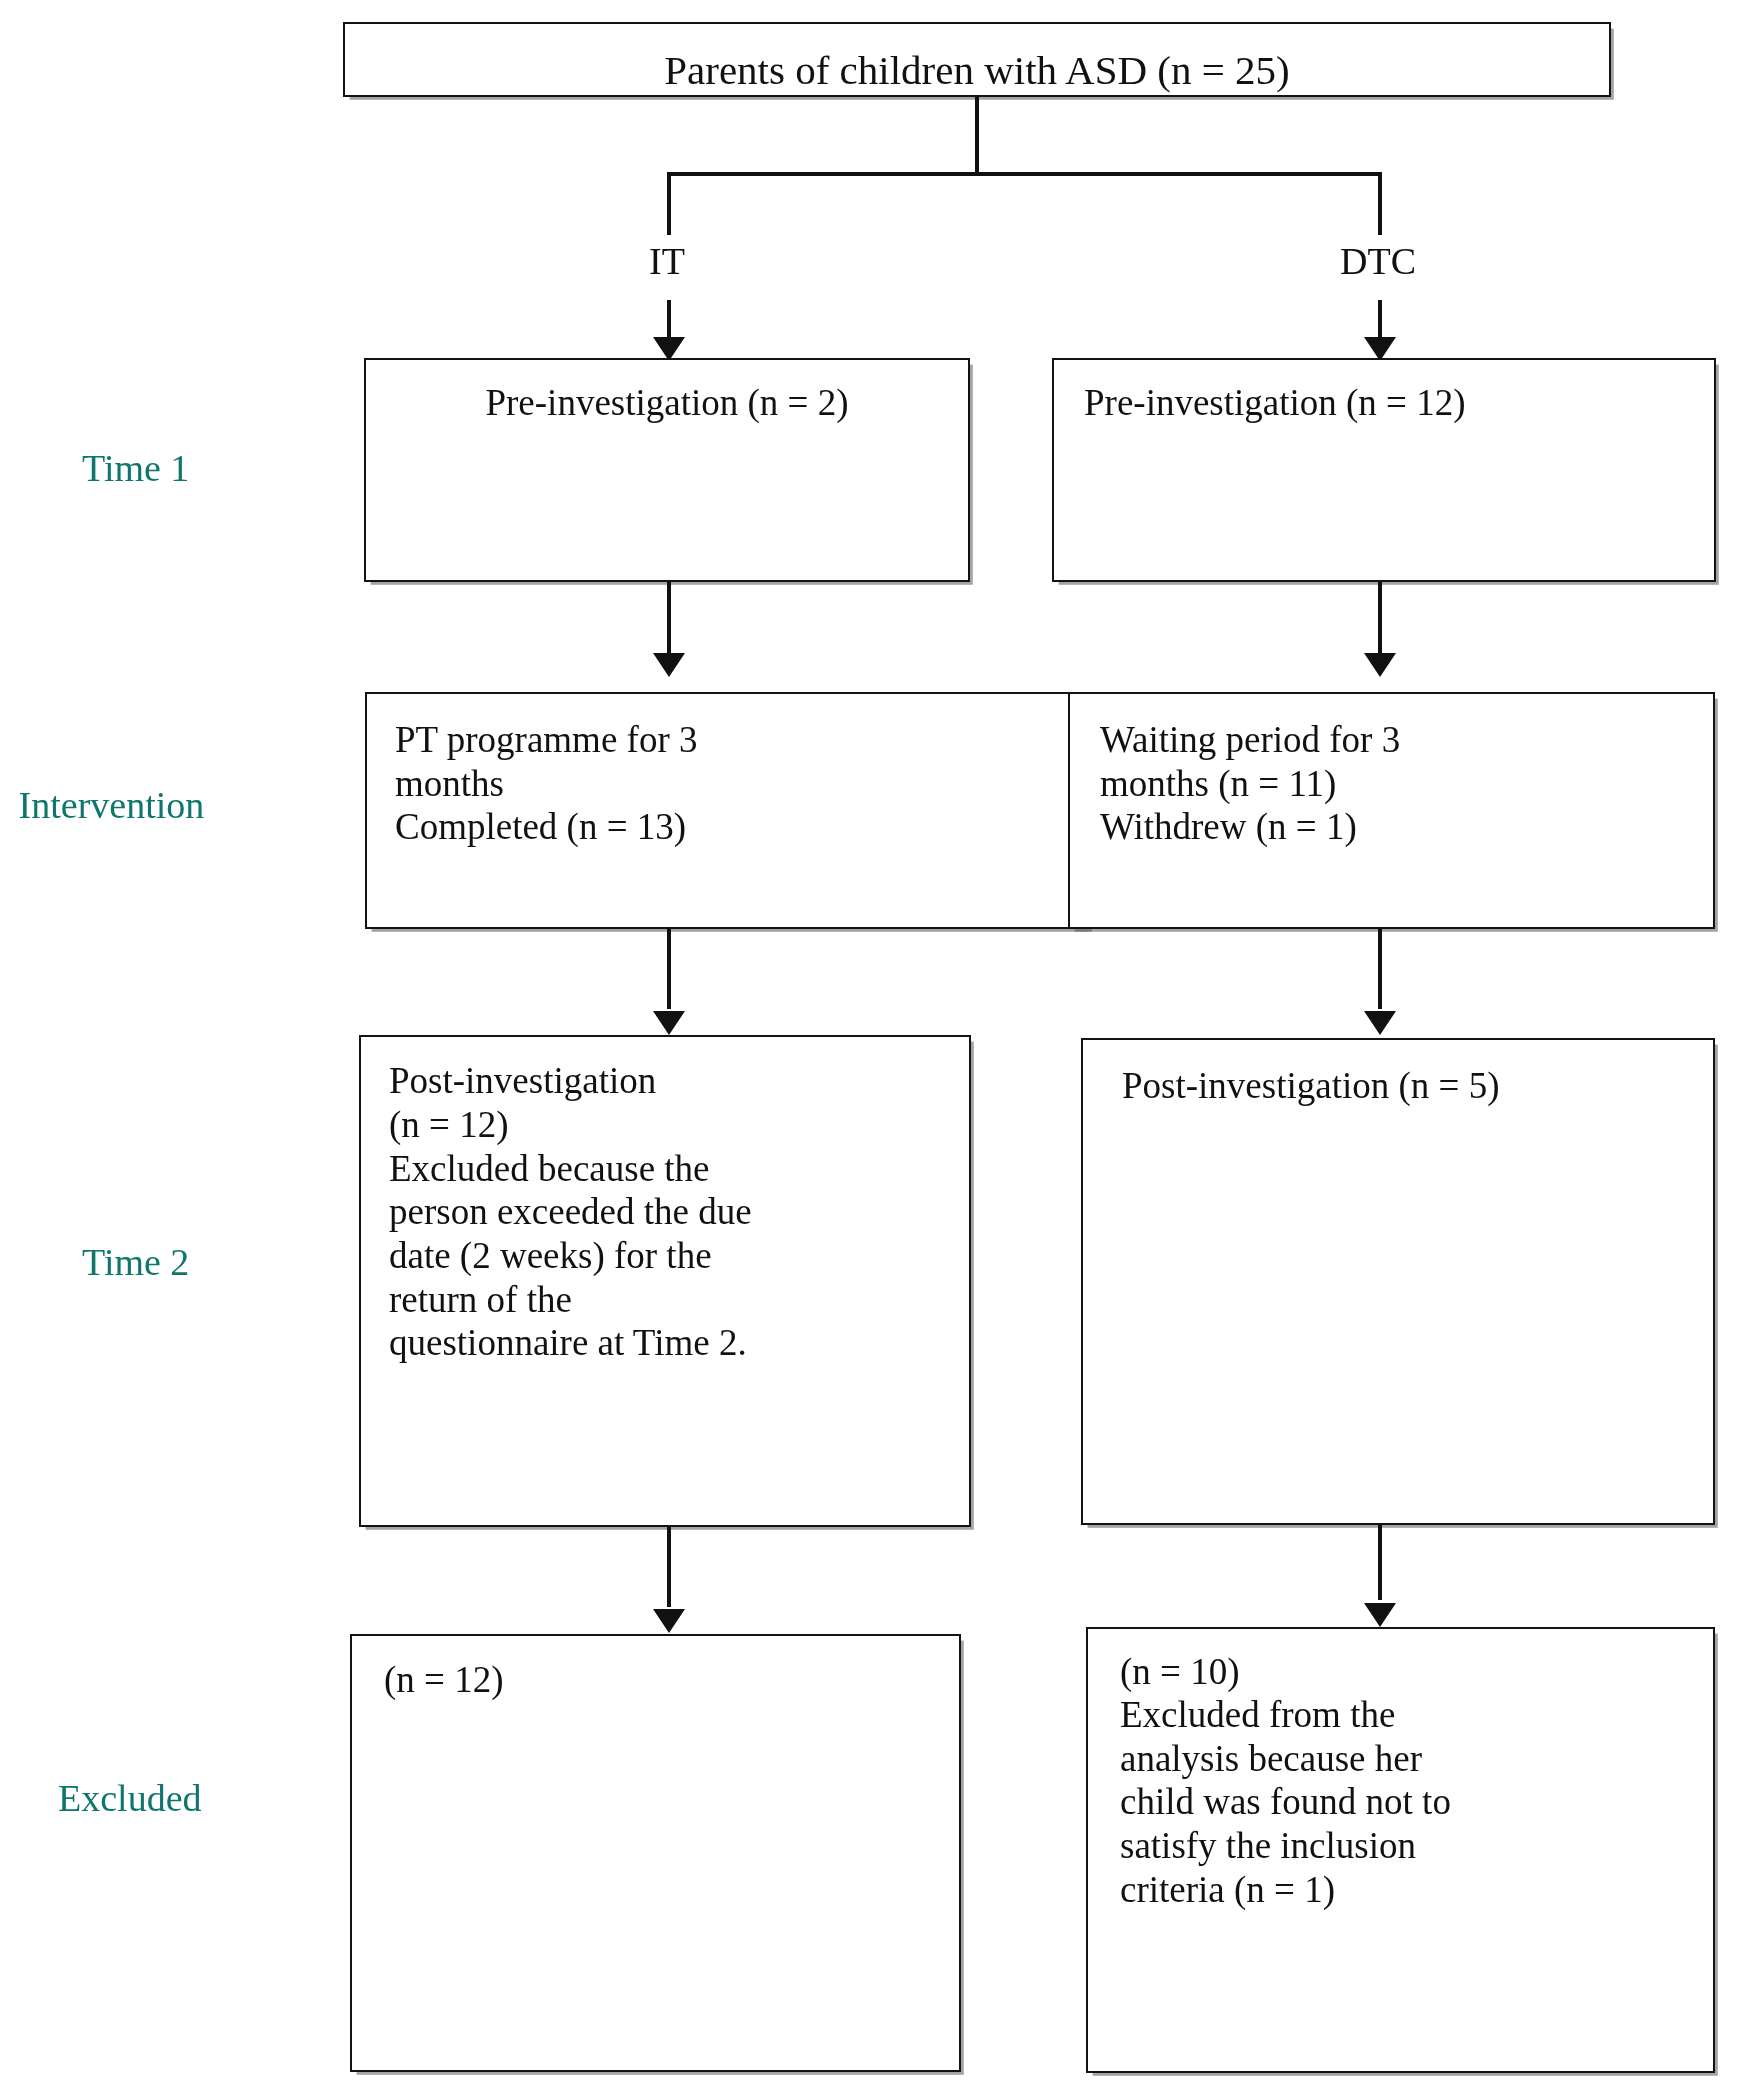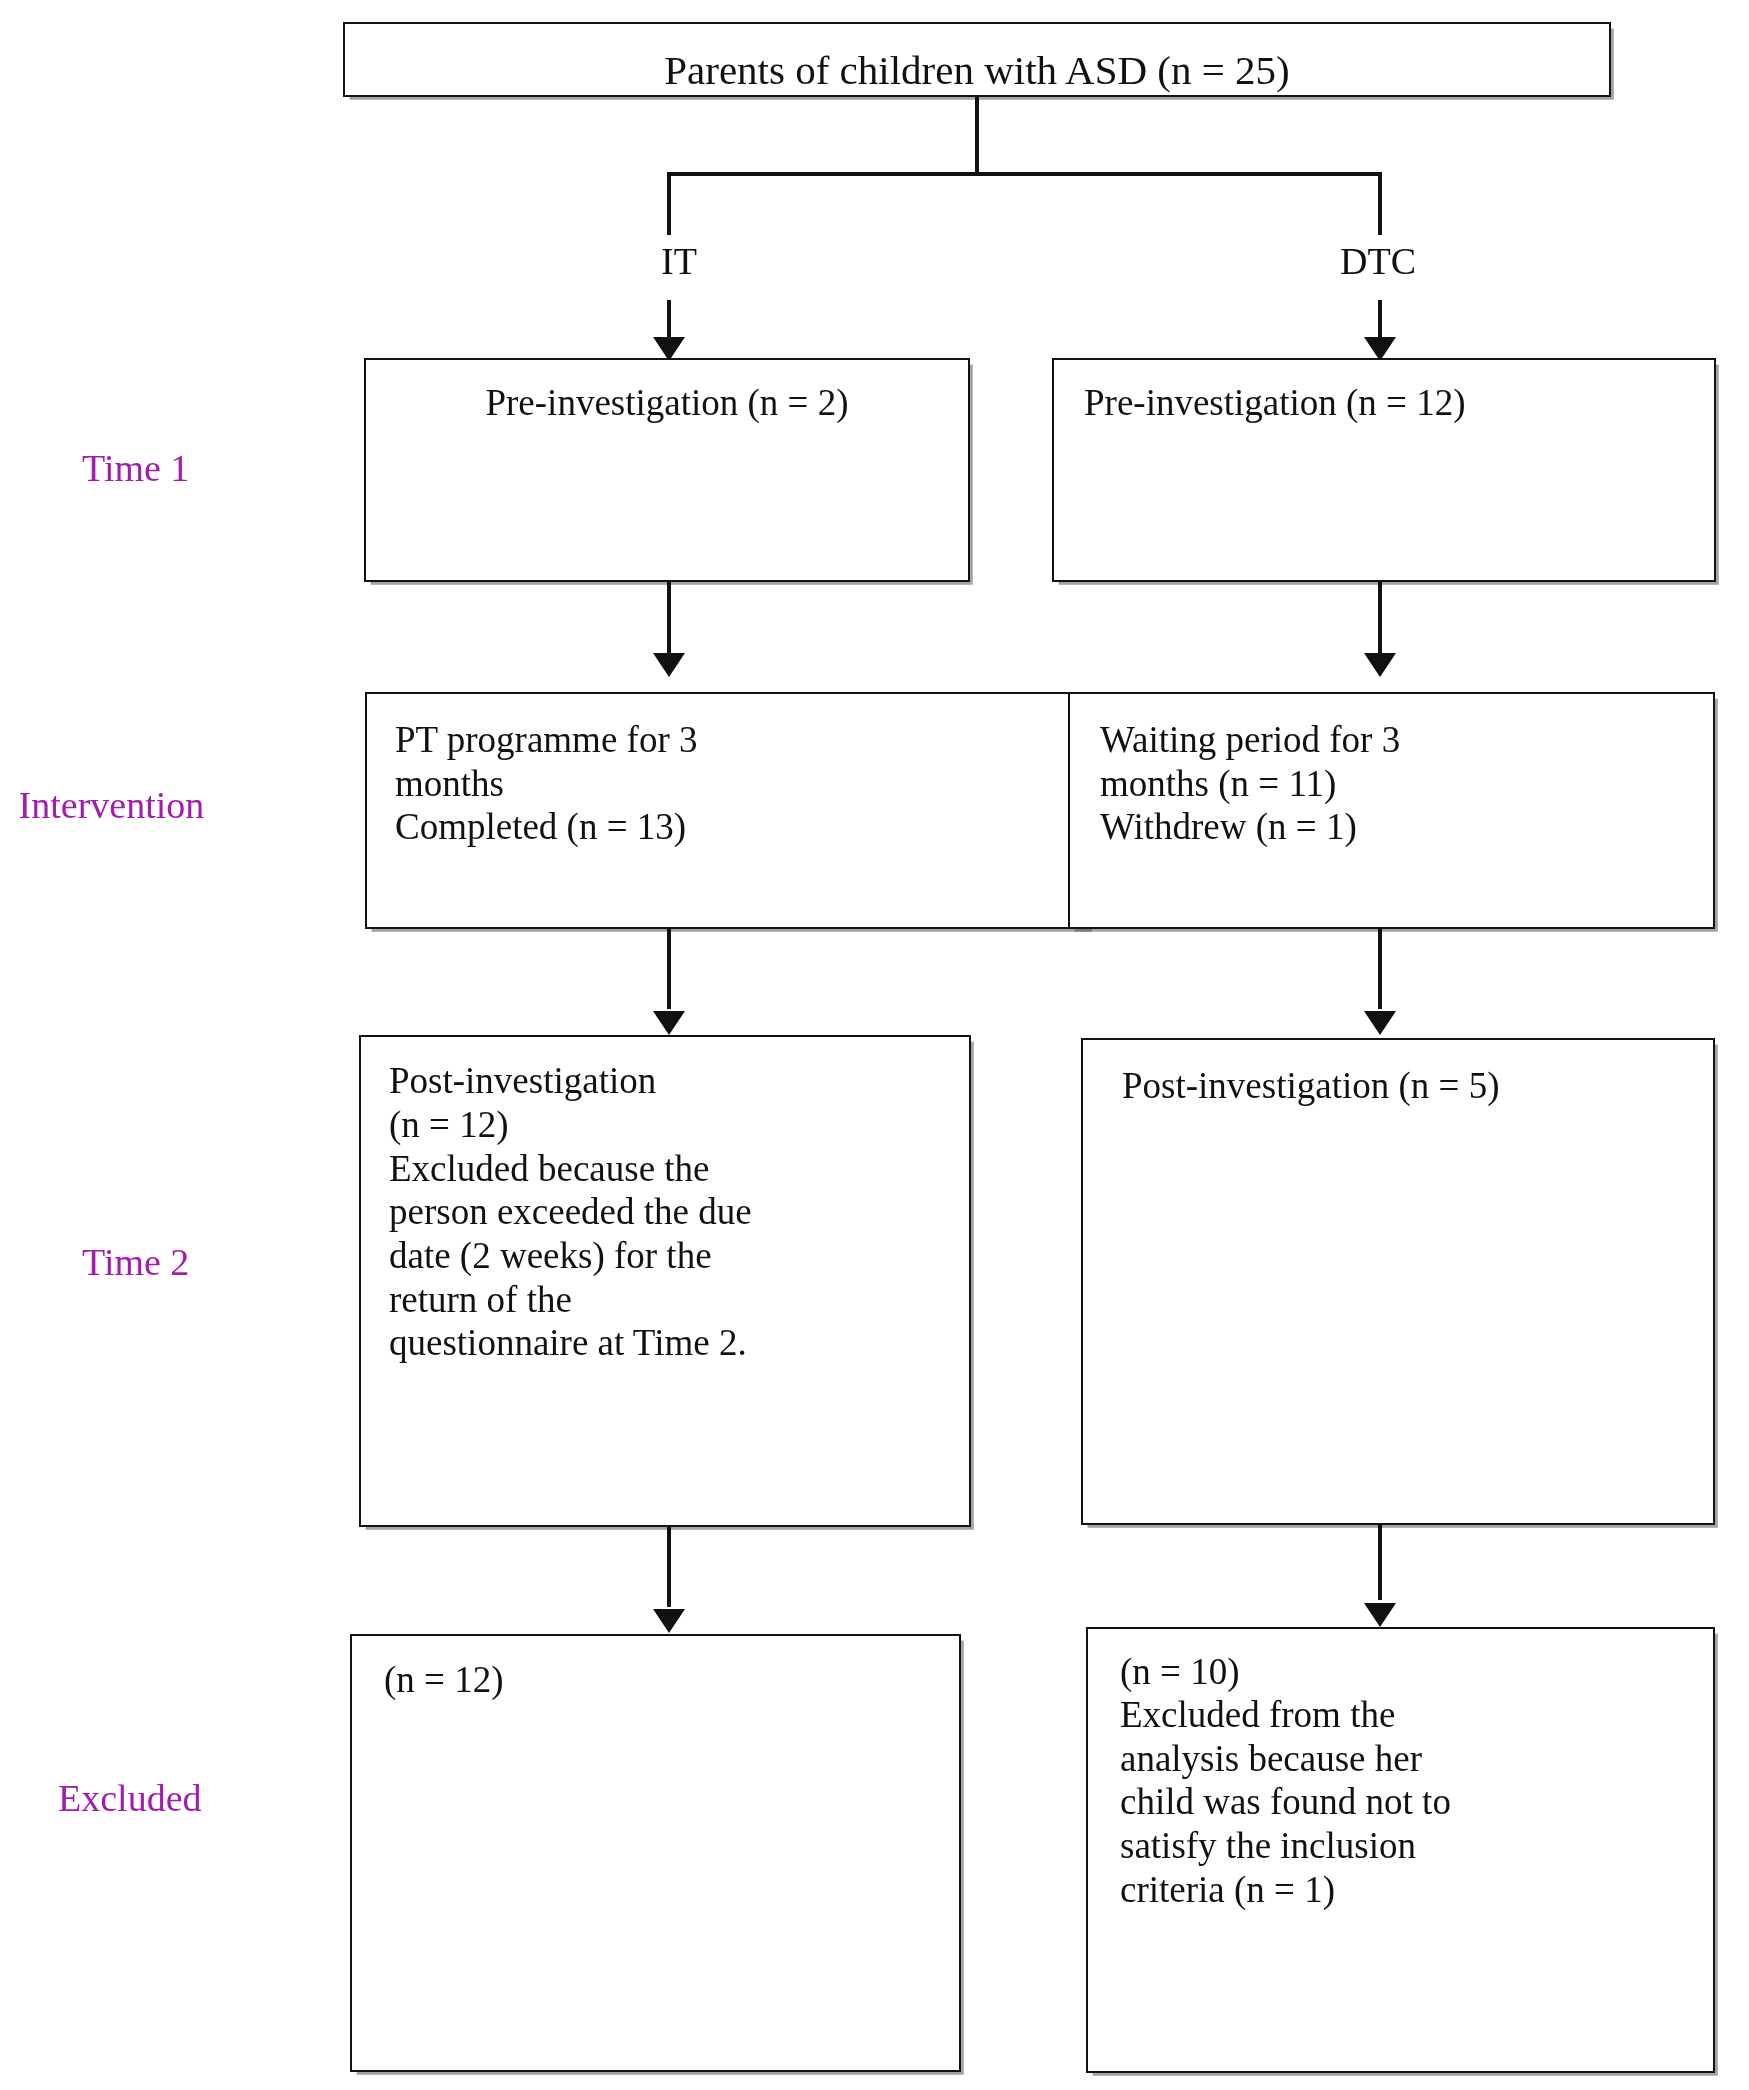--- a/index.html
+++ b/index.html
@@ -36,21 +36,21 @@
     color: #111111;
     white-space: pre-line;
   }
   .t-center { text-align: center; }
   .t-left   { text-align: left; }
 
   
   .stage-label {
     position: absolute;
     font-size: 38px;
-    color: #a21caf;
+    color: #0f766e;
     white-space: nowrap;
   }
 
   
   .branch-label {
     position: absolute;
     font-size: 38px;
     color: #111111;
     text-align: center;
     white-space: nowrap;
@@ -83,21 +83,21 @@
 
   <div class="box" style="left:343px; top:22.4px; width:1268px; height:75px;">
     <div class="box-text t-center" style="top:15px; font-size:41px;margin-top:7px;">Parents of children with ASD (n = 25)</div>
   </div>
 
   <div class="vline" style="left:975px; top:97px; height:76px;"></div>
   <div class="hline" style="left:667px; top:172px; width:714px;"></div>
   <div class="vline" style="left:667px; top:172px; height:63px;"></div>
   <div class="vline" style="left:1378px; top:172px; height:63px;"></div>
 
-  <div class="branch-label" style="left:586px; top:239px; width:186px;">IT</div>
+  <div class="branch-label" style="left:574px; top:239px; width:186px;">IT</div>
   <div class="branch-label" style="left:1285px; top:239px; width:186px;">DTC</div>
 
   <div class="vline" style="left:667px; top:300px; height:47px;"></div>
   <div class="arrowhead" style="left:653px; top:337px;"></div>
 
   <div class="vline" style="left:1378px; top:300px; height:47px;"></div>
   <div class="arrowhead" style="left:1364px; top:337px;"></div>
 
   <div class="stage-label" style="left:82px; top:446px;">Time 1</div>
   <div class="stage-label" style="left:18.6px; top:783px;">Intervention</div>

